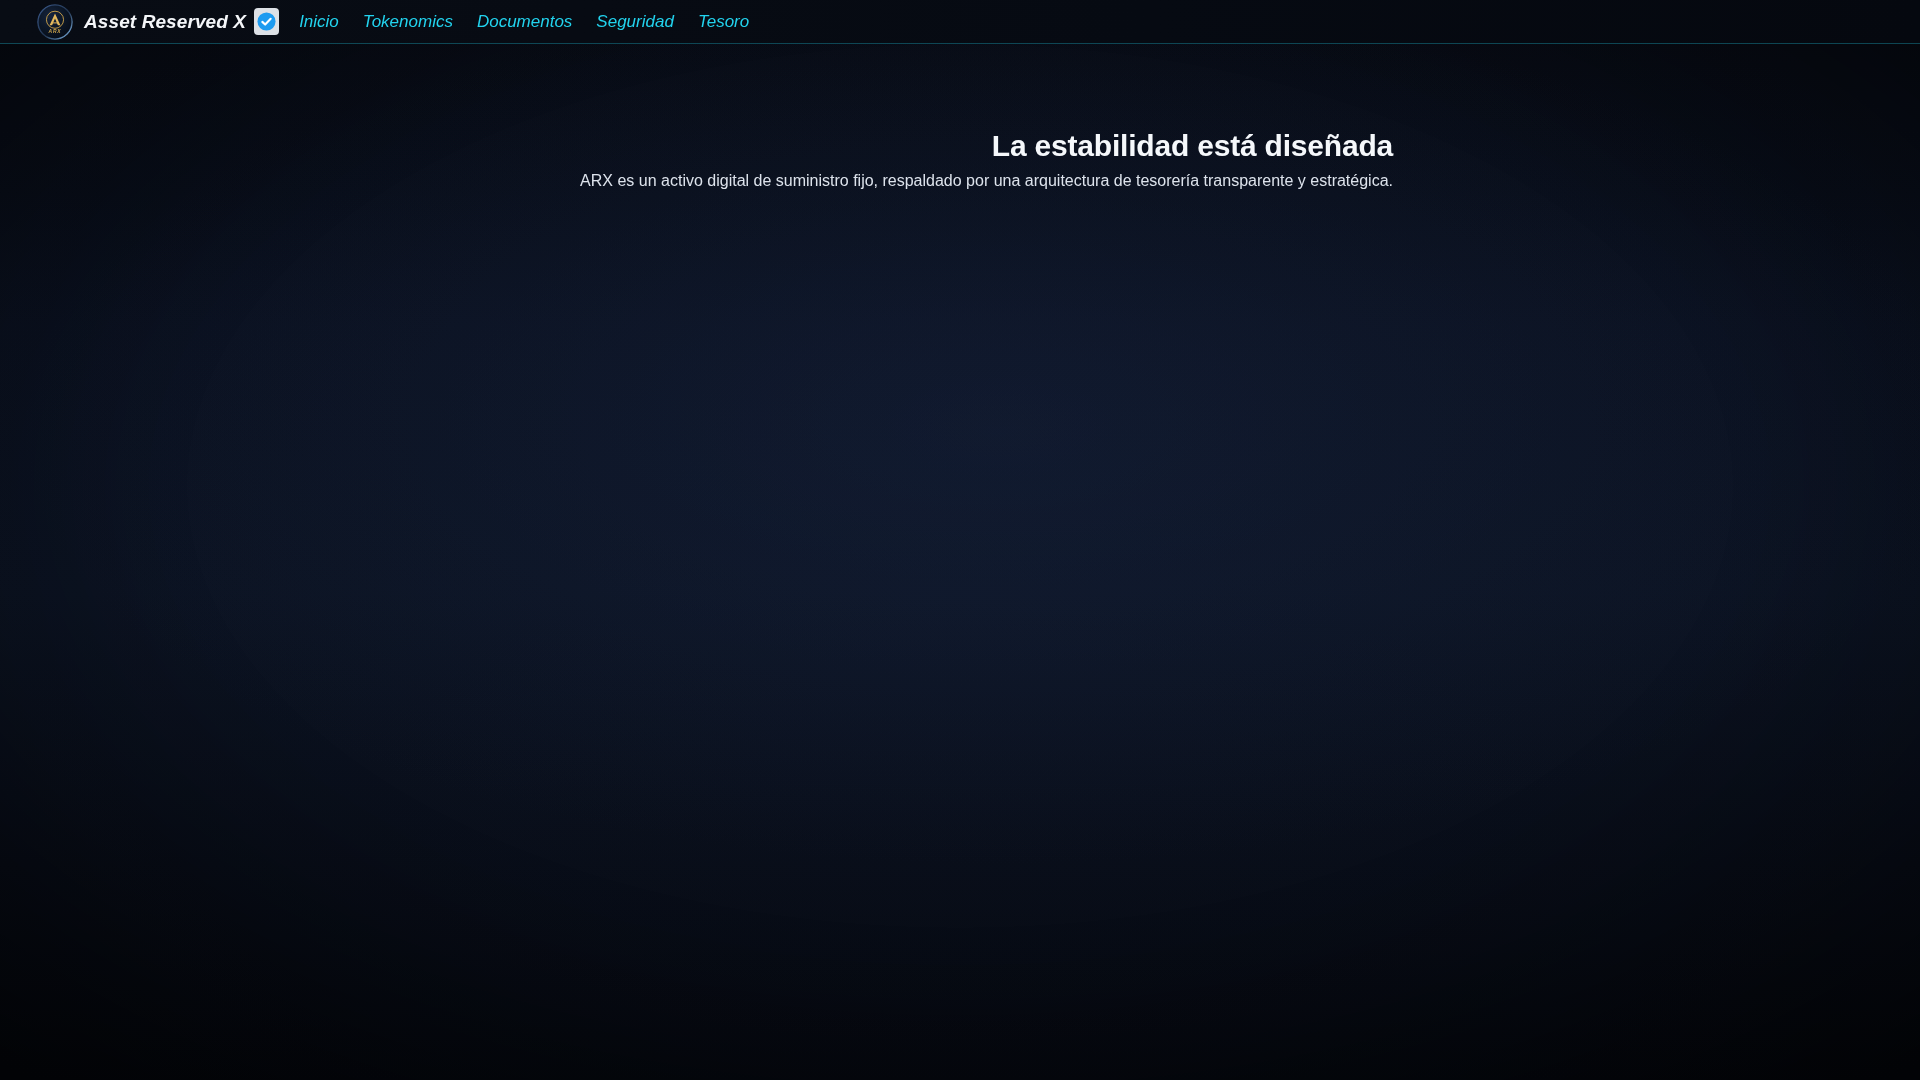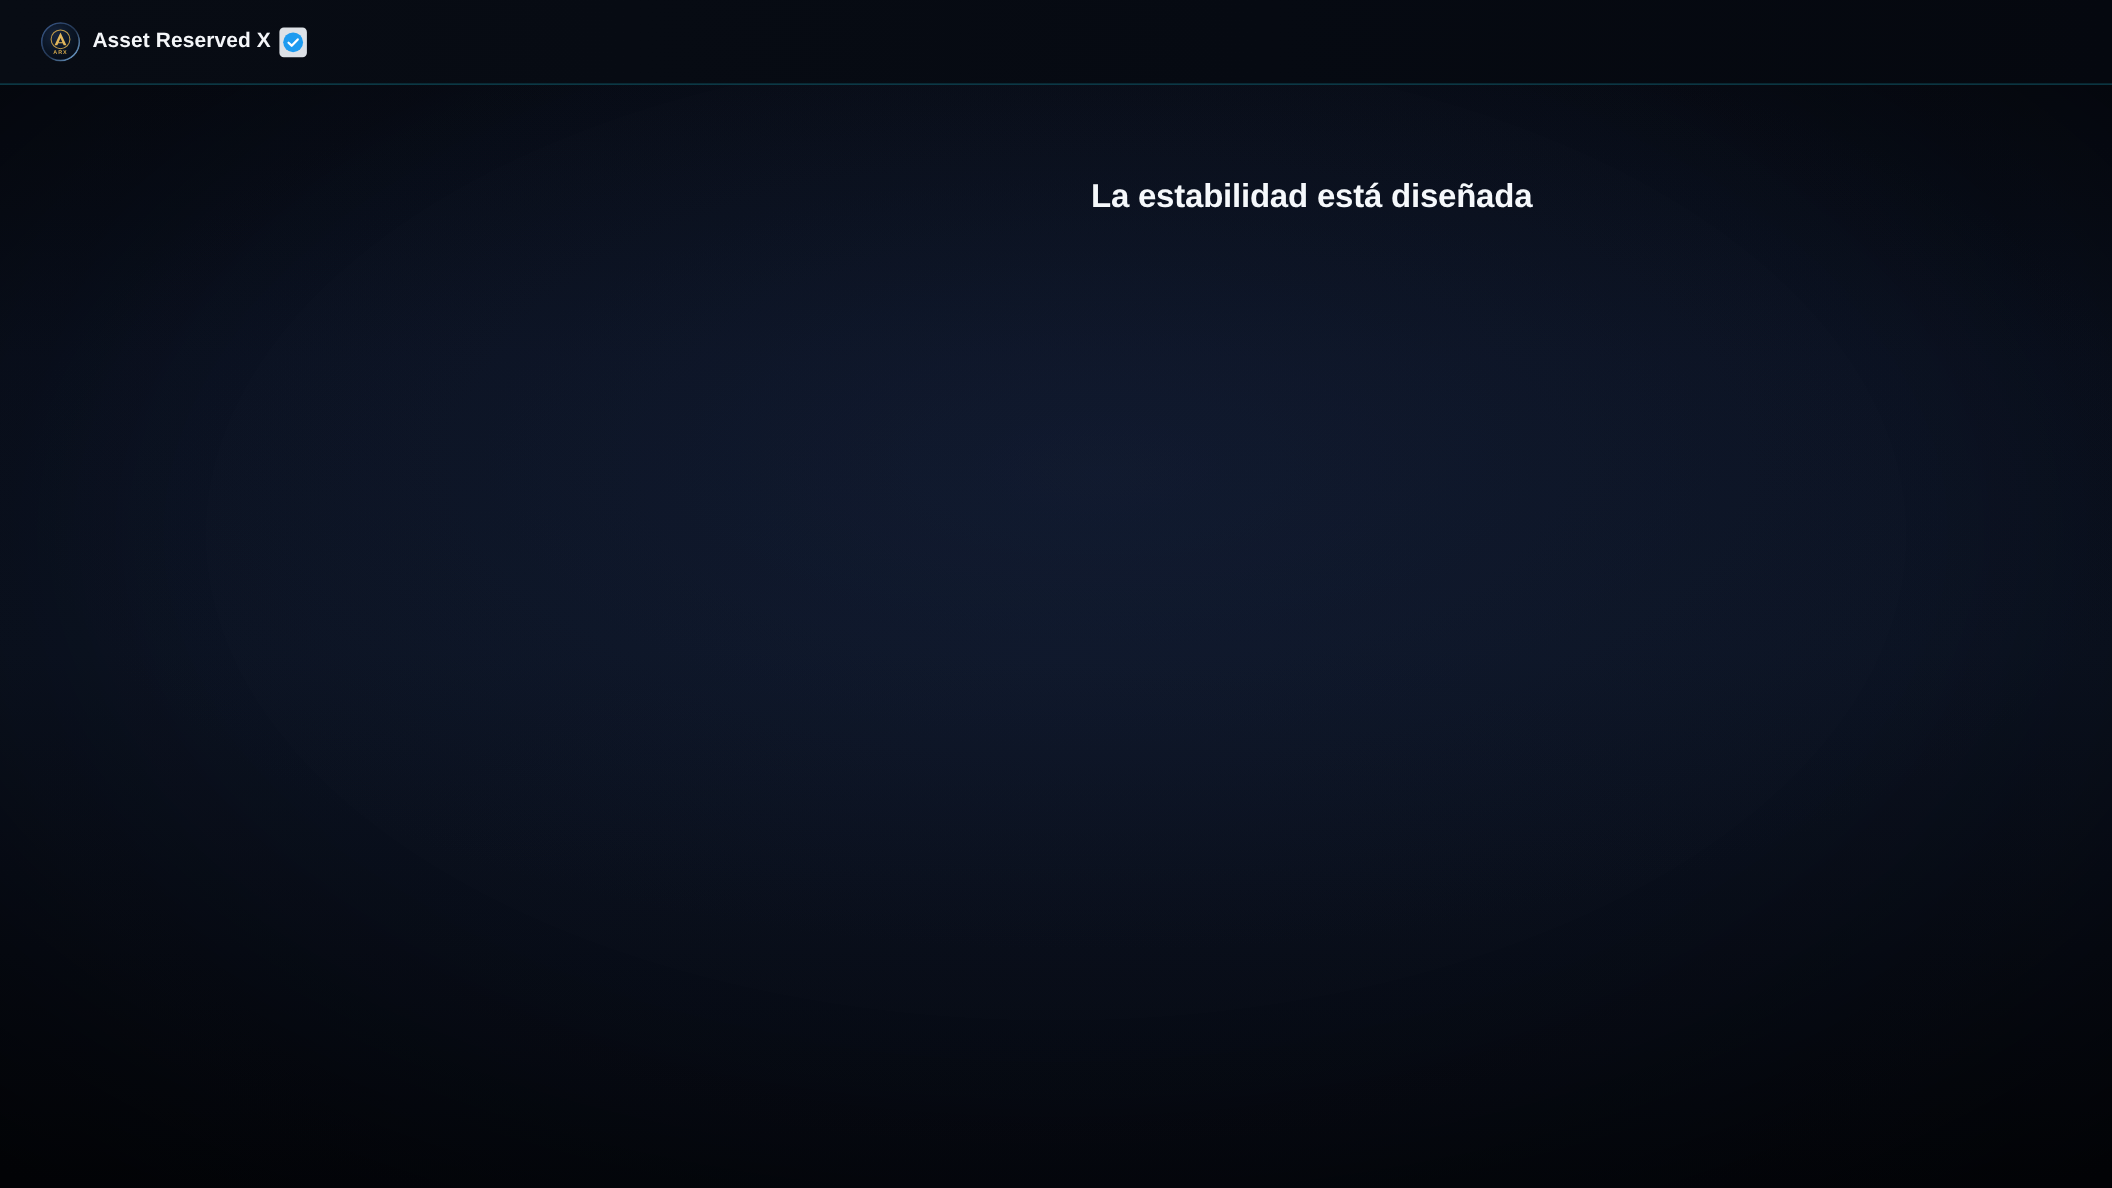--- a/index.html
+++ b/index.html
@@ -14,27 +14,28 @@
   }
   
   .bg-vignette {
     position: fixed; inset: 0; pointer-events: none;
     background: radial-gradient(ellipse 1400px 800px at 50% 45%, rgba(0,0,0,0) 55%, rgba(0,0,0,0.45) 100%);
   }
 
   
   header.navbar {
     position: relative;
-    height: 77px;
+    height: 44px;
     display: flex;
     align-items: center;
     padding: 0 24px 0 37px;
     background: linear-gradient(90deg, #080c14 0%, #060a12 60%, #05080f 100%);
     border-bottom: 1px solid var(--navbar-border, rgba(34,211,238,0.30));
     z-index: 2;
+    font-style: italic;
   }
   .brand {
     display: flex;
     align-items: center;
     cursor: pointer;
   }
   .logo-coin {
     width: 36px; height: 36px;
     border-radius: 50%;
     display: block;
@@ -125,17 +126,25 @@
     </svg>
     <span class="brand-name">Asset Reserved X</span>
     <span class="verified-badge">
       <svg width="19" height="19" viewBox="0 0 20 20" aria-hidden="true">
         <circle cx="10" cy="10" r="9.5" fill="#1d9bf0"></circle>
         <path d="M5.6 10.4 L8.6 13.2 L14.4 7.2" fill="none" stroke="#ffffff" stroke-width="2.2" stroke-linecap="round" stroke-linejoin="round"></path>
       </svg>
     </span>
   </div>
 
+  <nav class="main-nav">
+    <a href="#">Inicio</a>
+    <a href="#">Tokenomics</a>
+    <a href="#">Documentos</a>
+    <a href="#">Seguridad</a>
+    <a href="#">Tesoro</a>
+  </nav>
 </header>
 
 <main class="hero">
   <h1>La estabilidad está diseñada</h1>
+  <p class="hero-subtitle">ARX es un activo digital de suministro fijo, respaldado por una arquitectura de tesorería transparente y estratégica.</p>
 </main>
 
 </body></html>

